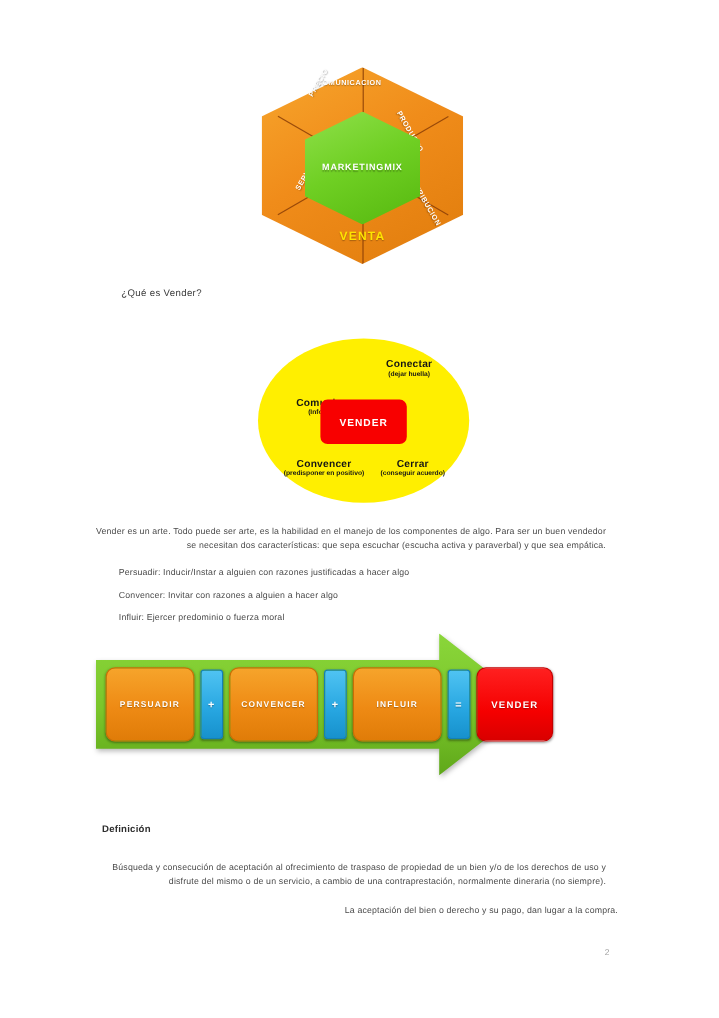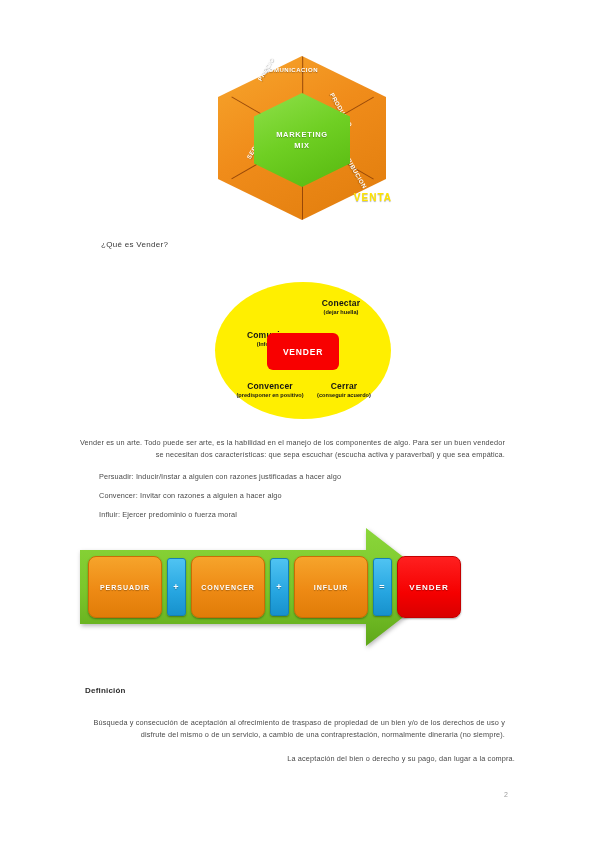--- a/index.html
+++ b/index.html
@@ -56,21 +56,21 @@
     position: absolute;
     left: 50%;
     top: 50%;
     width: 96px;
     height: 94px;
     margin-left: -48px;
     margin-top: -47px;
     background: linear-gradient(155deg, #8fe04a 0%, #6fcf23 48%, #56b80f 100%);
     clip-path: polygon(50% 0%, 100% 25%, 100% 75%, 50% 100%, 0% 75%, 0% 25%);
     display: flex;
-    flex-direction: column;
+    flex-direction: row;
     align-items: center;
     justify-content: center;
     color: #ffffff;
     font-size: 7.5px;
     font-weight: bold;
     letter-spacing: .7px;
     line-height: 1.5;
     text-shadow: 0 1px 1px rgba(0,0,0,.25);
   }
   .hex-lbl {
@@ -83,21 +83,21 @@
     text-shadow: 0 1px 1px rgba(0,0,0,.30);
   }
   .hl-comunicacion { left: 52px;  top: 15px; }
   .hl-producto     { left: 122px; top: 40px;  transform: rotate(60deg); transform-origin: left top; }
   .hl-distribucion { left: 131px; top: 92px;  transform: rotate(60deg); transform-origin: left top; }
   .hl-precio       { left: 45px;  top: 27px;  transform: rotate(-60deg); transform-origin: left top; }
   .hl-servicio     { left: 34px;  top: 105px; transform: rotate(-60deg); transform-origin: left top; }
   .hl-venta {
     left: 0; right: 0;
     top: 140px;
-    text-align: right;
+    text-align: center;
     color: #ffe400;
     font-size: 10px;
     letter-spacing: 1px;
     font-weight: bold;
   }
 
   
   .h-q {
     position: absolute;
     left: 101px;

